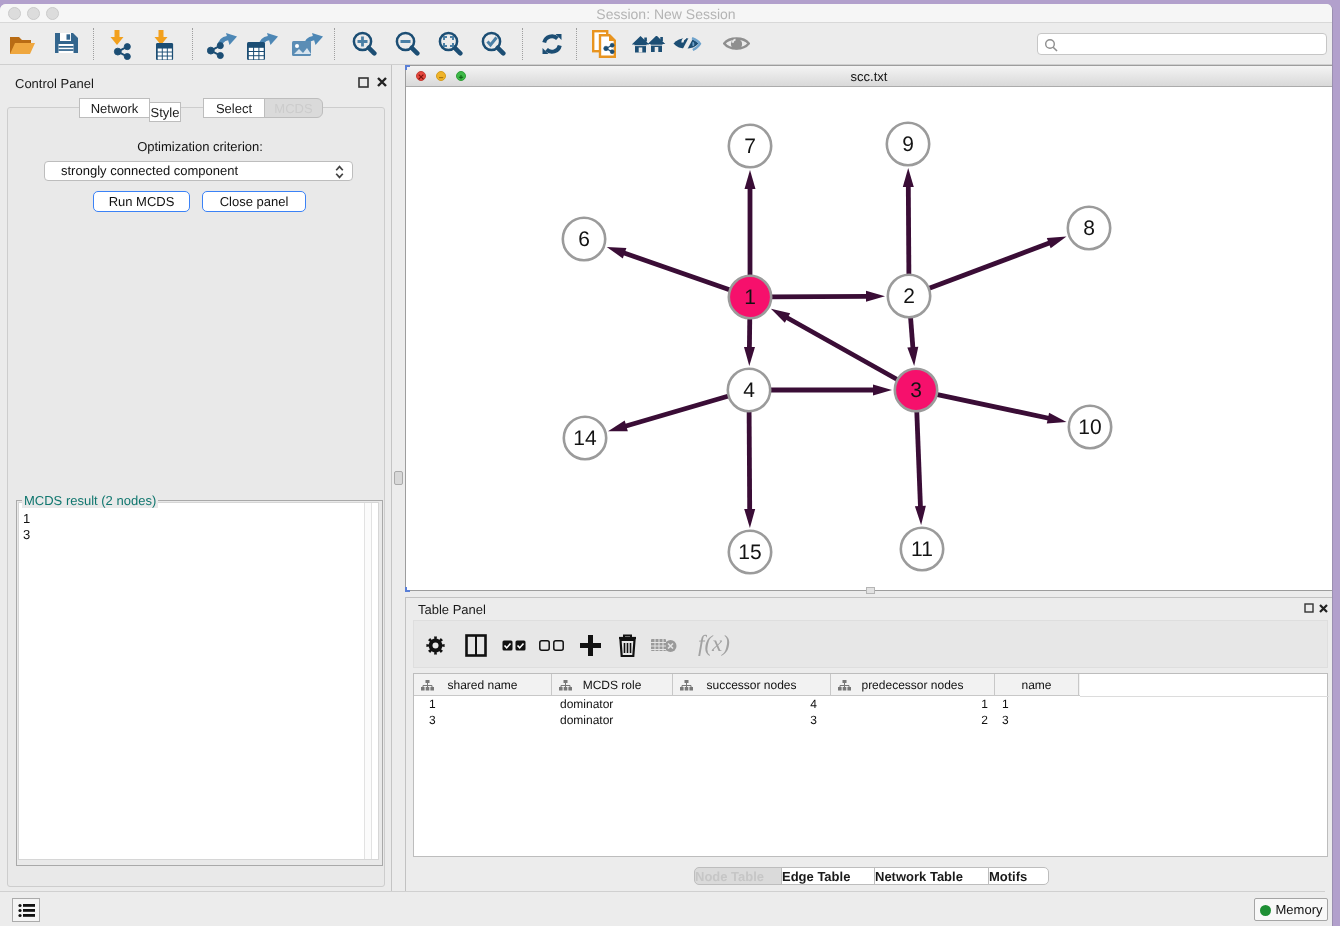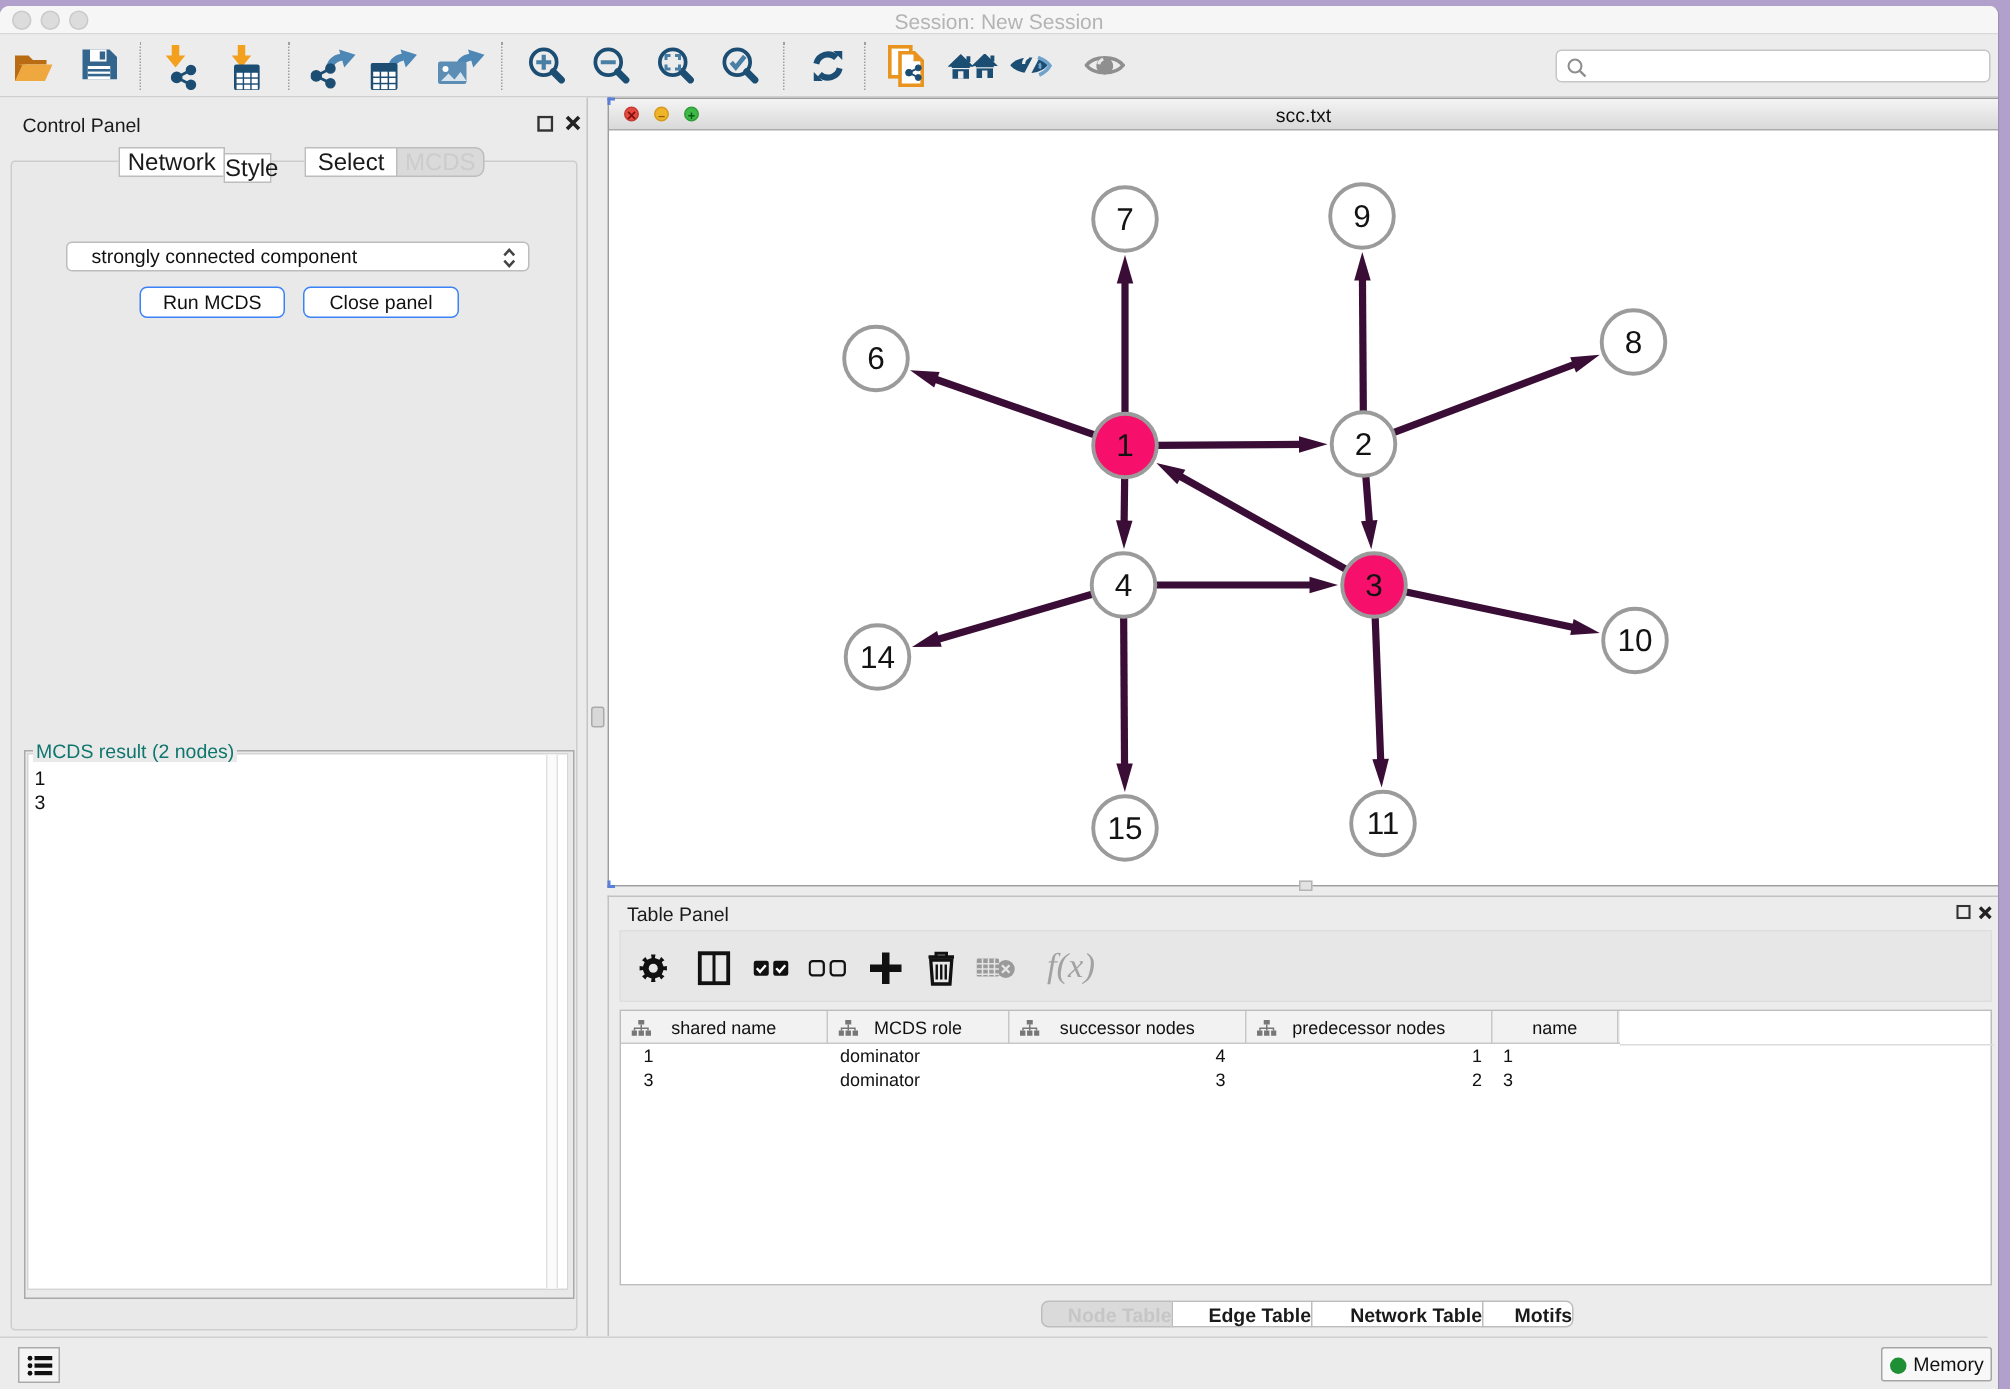--- a/index.html
+++ b/index.html
@@ -8,42 +8,42 @@
 #app{position:absolute;left:0;top:4px;width:1333px;height:922px;background:#ececec;border-radius:6px 6px 0 0;overflow:hidden;border-right:1px solid #9a8fb0}
 #titlebar{position:absolute;left:0;top:0;width:100%;height:19px;background:#f6f6f6;border-bottom:1px solid #d8d8d8}
 .tl{position:absolute;top:3px;width:13px;height:13px;border-radius:50%;background:#dcdcdc;border:1px solid #cacaca}
 #ttext{position:absolute;top:2px;left:0;width:100%;text-align:center;font-size:14px;color:#b4b4b4}
 #toolbar{position:absolute;left:0;top:19px;width:100%;height:42px;background:#ececec;border-bottom:1px solid #cfcfcf}
 .sep{position:absolute;top:5px;height:32px;border-left:1px dotted #9f9f9f}
 .ticon{position:absolute;top:6px}
 #search{position:absolute;left:1037px;top:10px;width:290px;height:22px;background:#fff;border:1px solid #c6c6c6;border-radius:4px}
 #cpanel{position:absolute;left:0px;top:61px;width:392px;height:830px;background:#ebebeb;border-right:1px solid #c4c4c4}
 #cphead{position:absolute;left:15px;top:11px;font-size:13px;color:#1a1a1a}
-.tab{position:absolute;top:0;height:20px;z-index:3;border:1px solid #bdbdbd;background:#fff;font-size:16px;text-align:center;line-height:19px;color:#1a1a1a}
+.tab{position:absolute;top:0;height:20px;z-index:3;border:1px solid #bdbdbd;background:#fff;font-size:13px;text-align:center;line-height:19px;color:#1a1a1a}
 #pane{position:absolute;left:7px;top:42px;width:378px;height:780px;background:#e9e9e9;border:1px solid #cdcdcd;border-radius:3px}
 #optlabel{position:absolute;left:8px;top:74px;width:384px;text-align:center;font-size:13px;color:#111}
 #combo{position:absolute;left:44px;top:96px;width:309px;height:20px;background:#fff;border:1px solid #bdbdbd;border-radius:4px;font-size:13px;line-height:18px;color:#111;padding-left:16px}
 .btn{position:absolute;top:126px;height:21px;background:#fff;border:1px solid #3b82f6;border-radius:5px;font-size:13px;text-align:center;line-height:19px;color:#111}
 #fieldset{position:absolute;left:16px;top:435px;width:367px;height:366px;border:1px solid #a9a9a9;background:#e9e9e9}
 #fsinner{position:absolute;left:18px;top:437px;width:361px;height:358px;background:#fff;border:1px solid #d6d6d6}
 #fslabel{position:absolute;left:22px;top:428px;z-index:2;font-size:13px;color:#0f766e;background:#e9e9e9;padding:0 2px}
 #fsitems{position:absolute;left:23px;top:446px;z-index:2;font-size:13px;color:#111;line-height:16px}
 #netframe{position:absolute;left:405px;top:61px;width:928px;height:526px;background:#fff;border:1px solid #9d9d9d}
 #nettitle{position:absolute;left:0;top:0;width:100%;height:21px;background:linear-gradient(#f4f4f4,#d9d9d9);border-bottom:1px solid #ababab}
 #netname{position:absolute;top:3px;left:0;width:100%;text-align:center;font-size:13px;color:#111}
 .mtl{position:absolute;top:5px;width:10px;height:10px;border-radius:50%;font-size:8.5px;line-height:10px;text-align:center;font-weight:bold}
 #tpanel{position:absolute;left:405px;top:593px;width:928px;height:294px;background:#ececec;border:1px solid #c2c2c2;border-bottom:none}
 #tphead{position:absolute;left:12px;top:4px;font-size:13px;color:#1a1a1a}
 #ttoolbar{position:absolute;left:7px;top:22px;width:915px;height:48px;background:#e7e7e7;border:1px solid #dedede}
 #tbl{position:absolute;left:7px;top:75px;width:915px;height:184px;background:#fff;border:1px solid #bdbdbd}
 #thdr{position:absolute;left:0;top:0;width:666px;height:22px;background:#f2f2f2;border-bottom:1px solid #c8c8c8}
 #thdrline{position:absolute;left:666px;top:22px;width:249px;height:1px;background:#dcdcdc}
 .th{position:absolute;top:0;height:22px;border-right:1px solid #c8c8c8;font-size:12px;text-align:center;line-height:22px;color:#111}
 .cell{position:absolute;font-size:12px;color:#111;height:16px;line-height:16px}
-.btab{position:absolute;top:0;height:18px;background:#fff;border:1px solid #bdbdbd;font-size:13px;font-weight:bold;text-align:right;line-height:18px;color:#1a1a1a}
+.btab{position:absolute;top:0;height:18px;background:#fff;border:1px solid #bdbdbd;font-size:13px;font-weight:bold;text-align:left;line-height:18px;color:#1a1a1a}
 #statusbar{position:absolute;left:0;top:887px;width:1325px;height:35px;background:#ececec;border-top:1px solid #d0d0d0}
 #listbtn{position:absolute;left:12px;top:6px;width:28px;height:24px;background:#f4f4f4;border:1px solid #ababab}
 #membtn{position:absolute;left:1254px;top:6px;width:74px;height:23px;background:#f8f8f8;border:1px solid #a5a5a5;border-radius:2px;font-size:13px;color:#111;line-height:21px;white-space:nowrap;text-align:center}
 </style></head><body>
 <div id="app">
 
 <div id="titlebar">
 <div class="tl" style="left:8px"></div>
       <div class="tl" style="left:27px"></div>
       <div class="tl" style="left:46px"></div>
@@ -212,20 +212,21 @@
         <rect x="1" y="1" width="9" height="9" fill="none" stroke="#333" stroke-width="1.6"></rect>
       </svg>
       <svg class="abs" style="left:376px;top:11px" width="12" height="12" viewBox="0 0 12 12">
         <path d="M2 2 L10 10 M10 2 L2 10" stroke="#222" stroke-width="2.4"></path>
       </svg>
       <div class="tab" style="left:79px;top:33px;width:71px">Network</div>
       <div class="tab" style="left:149px;top:37px;width:32px">Style</div>
       <div class="tab" style="left:203px;top:33px;width:62px">Select</div>
       <div class="tab" style="left:264px;top:33px;width:59px;background:#dadada;color:#ccc;border-radius:0 6px 6px 0">MCDS</div>
       <div id="pane"></div>
+      <div id="optlabel">Optimization criterion:</div>
       <div id="combo">strongly connected component<svg style="position:absolute;right:8px;top:3px" width="9" height="14" viewBox="0 0 9 14">
           <path d="M1.2 5.2 L4.5 1.6 L7.8 5.2" stroke="#444" stroke-width="1.7" fill="none"></path>
           <path d="M1.2 8.8 L4.5 12.4 L7.8 8.8" stroke="#444" stroke-width="1.7" fill="none"></path>
         </svg></div>
       <div class="btn" style="left:93px;width:97px">Run MCDS</div>
       <div class="btn" style="left:202px;width:104px">Close panel</div>
       <div id="fieldset"></div>
       <div id="fsinner"></div>
       <div class="abs" style="left:364px;top:438px;width:8px;height:356px;background:#fbfbfb;border-left:1px solid #e2e2e2;border-right:1px solid #e2e2e2;z-index:2"></div>
       <div id="fslabel">MCDS result (2 nodes)</div>

